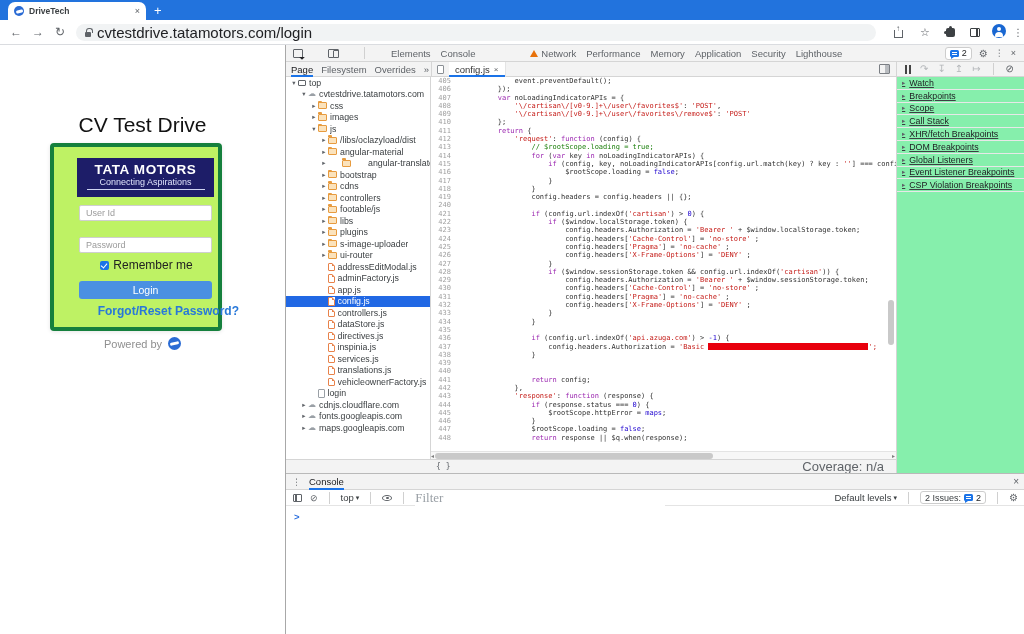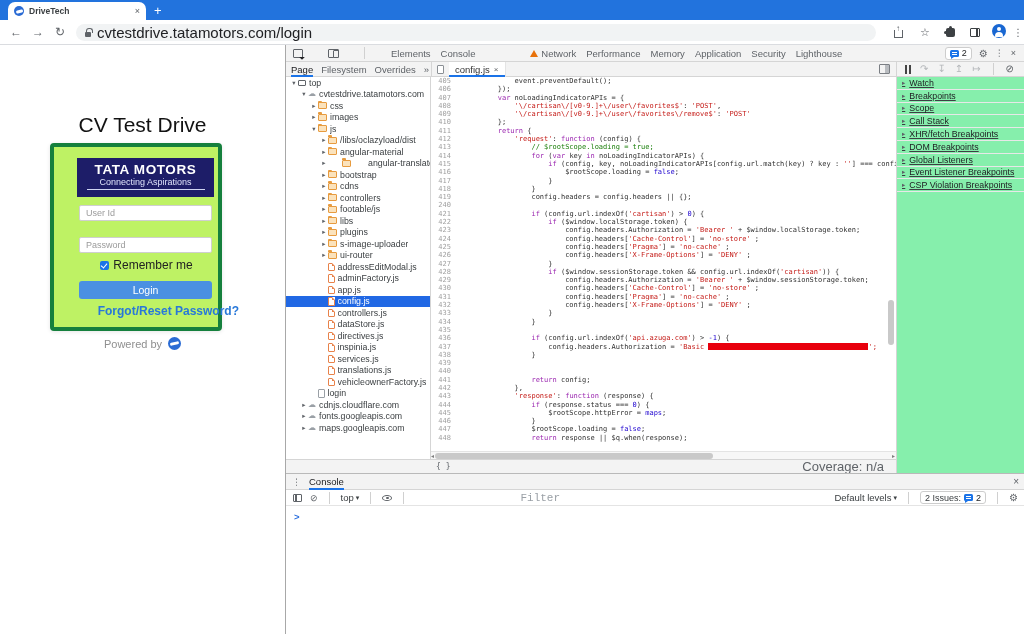--- a/index.html
+++ b/index.html
@@ -133,21 +133,21 @@
   .dhdr { position:absolute; left:0; top:0; width:739px; height:16px; display:flex; align-items:center; padding:0 6px; gap:8px; }
   .ctab { position:relative; height:16px; display:flex; align-items:center; color:#202124; }
   .ctab::after { content:""; position:absolute; left:0; right:0; bottom:0; height:2px; background:#1a73e8; }
   .dclose { margin-left:auto; color:#5f6368; font-size:10px; }
   .ctools { position:absolute; left:0; top:16px; width:739px; height:16px; background:#fff; border-bottom:1px solid #e4e4e4; display:flex; align-items:center; gap:8px; padding:0 7px; }
   .i-consbar { width:9px; height:8px; border:1px solid #5f6368; border-radius:1px; position:relative; }
   .i-consbar::before { content:""; position:absolute; left:1px; top:0; width:2px; height:6px; background:#5f6368; }
   .i-eye { width:10px; height:6px; border:1px solid #5f6368; border-radius:50%; position:relative; }
   .i-eye::after { content:""; position:absolute; left:3px; top:1px; width:2.5px; height:2.5px; border-radius:50%; background:#5f6368; }
   .ctx { color:#3c4043; display:flex; align-items:center; gap:2px; }
-  .filter { border:none; outline:none; font-size:11px; color:#333; width:250px; font-family:Liberation Mono, monospace;text-align:center; }
+  .filter { border:none; outline:none; font-size:13px; color:#333; width:250px; font-family:Liberation Serif, serif; }
   .filter::placeholder { color:#9aa0a6; }
   .ctright { margin-left:auto; display:flex; align-items:center; gap:8px; }
   .prompt { position:absolute; left:8px; top:37px; color:#2b6fdd; font-weight:bold; font-size:9.5px; }
 </style>
 </head>
 <body>
 
 <div id="root">
 
   <div class="titlebar">

